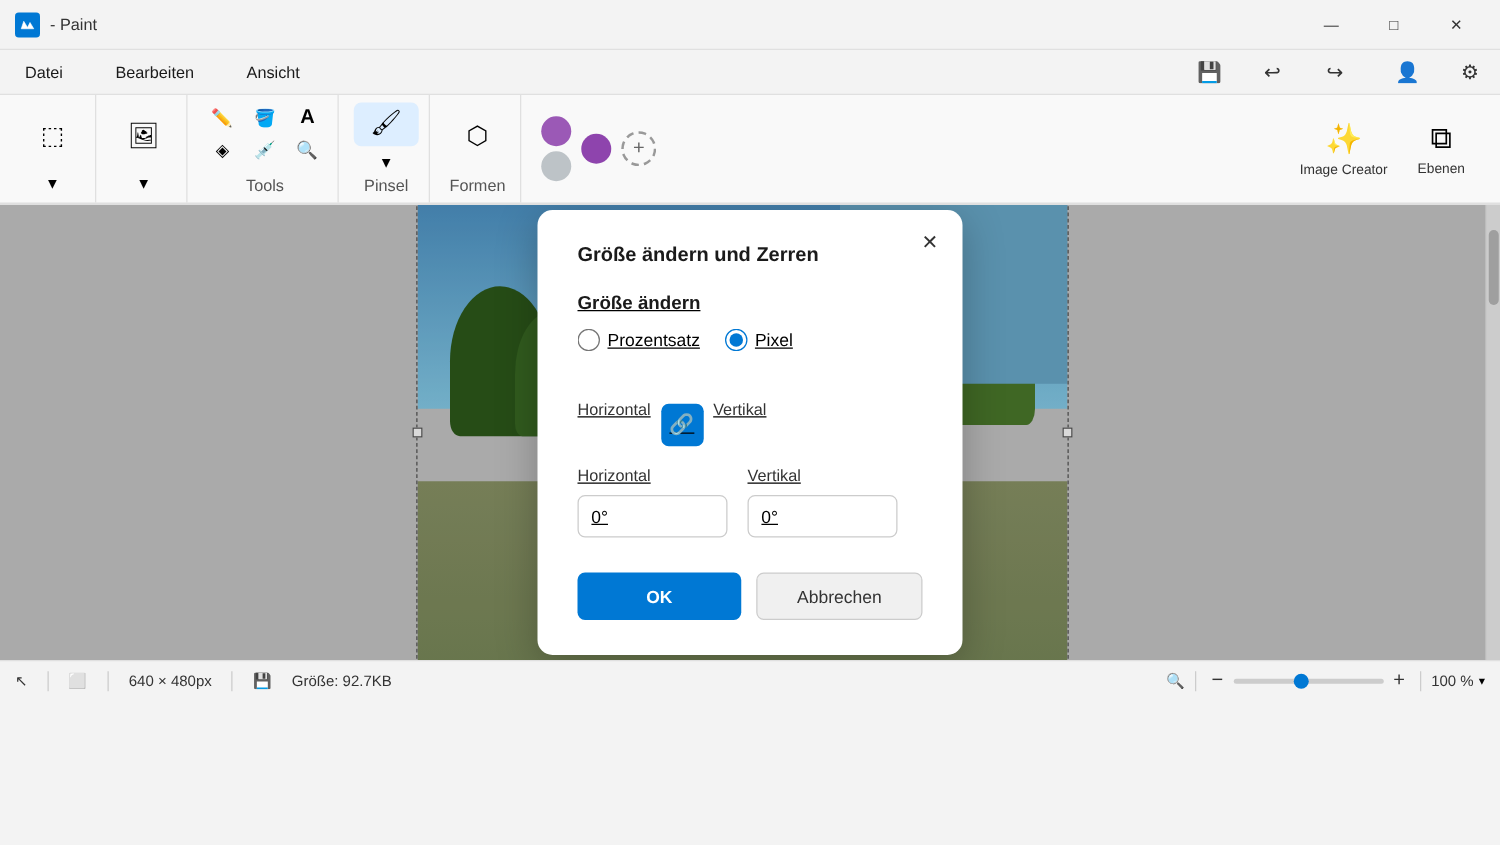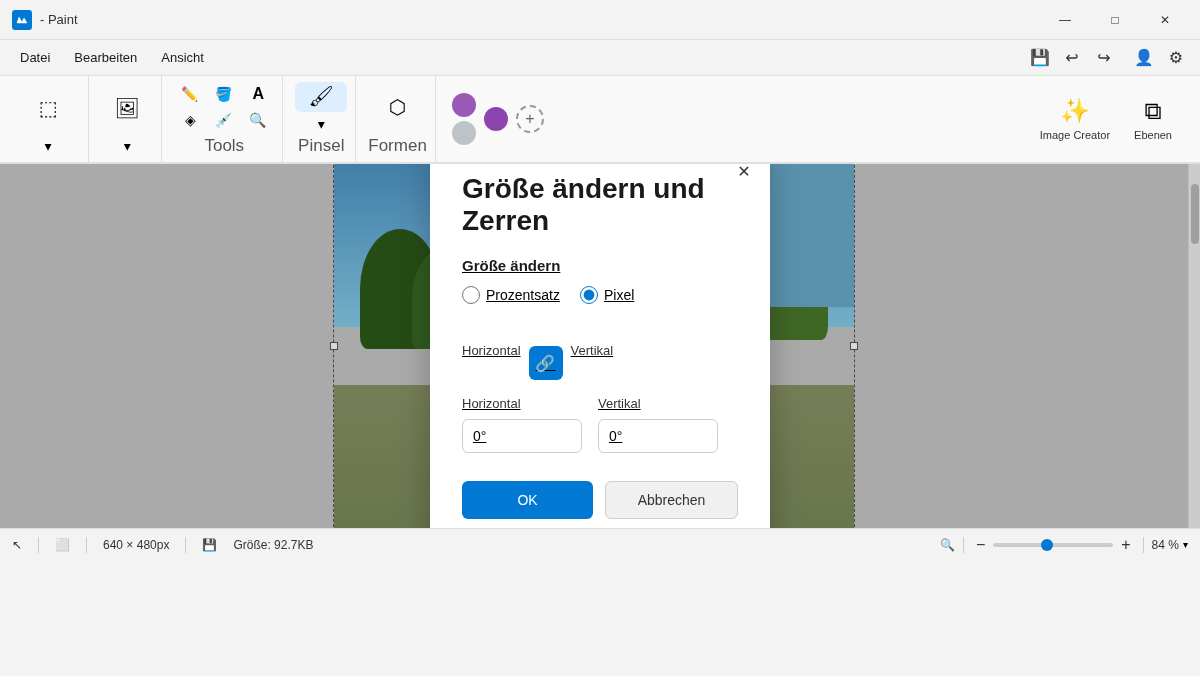--- a/index.html
+++ b/index.html
@@ -12,38 +12,38 @@
       border-bottom: 1px solid #e0e0e0;
     }
     .titlebar-left { display: flex; align-items: center; gap: 8px; }
     .titlebar-logo { width: 20px; height: 20px; background: #0078d4; border-radius: 3px; display: flex; align-items: center; justify-content: center; }
     .titlebar-right { display: flex; gap: 4px; }
     .titlebar-btn { width: 46px; height: 32px; border: none; background: transparent; cursor: pointer; display: flex; align-items: center; justify-content: center; font-size: 12px; color: #333; }
 
     
     .menubar {
       display: flex; align-items: center; background: #f3f3f3;
-      height: 36px; padding: 0 8px; border-bottom: 1px solid #e0e0e0;
+      height: 36px; padding: 0 8px; border-bottom: 1px solid #e0e0e0; gap: 18px;
     }
     .menu-item { padding: 4px 12px; font-size: 13px; cursor: pointer; border-radius: 4px; color: #1a1a1a; }
     .menu-sep { flex: 1; }
     .menu-action-btn { width: 32px; height: 32px; border: none; background: transparent; cursor: pointer; display: flex; align-items: center; justify-content: center; border-radius: 4px; font-size: 16px; color: #333; }
 
     
     .ribbon {
       display: flex; align-items: stretch; background: #f9f9f9;
       height: 88px; padding: 0 8px; border-bottom: 2px solid #e0e0e0;
       gap: 4px;
     }
     .ribbon-group {
       display: flex; flex-direction: column; align-items: center;
       border-right: 1px solid #e0e0e0; padding: 6px 8px; gap: 4px; min-width: 60px;
     }
     .ribbon-group:last-child { border-right: none; }
-    .ribbon-group-label { font-size: 17px; color: #555; margin-top: auto; }
+    .ribbon-group-label { font-size: 13px; color: #555; margin-top: auto; }
     .ribbon-btn {
       display: flex; flex-direction: column; align-items: center; justify-content: center;
       width: 52px; height: 52px; border: none; background: transparent; cursor: pointer;
       border-radius: 6px; gap: 2px;
     }
     .ribbon-btn.active { background: #ddeeff; }
     .ribbon-btn-icon { font-size: 20px; }
     .ribbon-btn-label { font-size: 10px; color: #333; }
     .ribbon-small-btn {
       width: 32px; height: 24px; border: none; background: transparent; cursor: pointer;
@@ -98,42 +98,42 @@
       background: white; border-radius: 12px; padding: 28px 32px;
       width: 340px; box-shadow: 0 8px 32px rgba(0,0,0,0.25);
       position: relative;
     }
     .dialog-close {
       position: absolute; top: 12px; right: 12px;
       width: 28px; height: 28px; border: none; background: transparent;
       cursor: pointer; border-radius: 50%; font-size: 16px; display: flex;
       align-items: center; justify-content: center; color: #333;
     }
-    .dialog-title { font-size: 28px; font-weight: 600; color: #1a1a1a; margin-bottom: 20px; }
+    .dialog-title { font-size: 16px; font-weight: 600; color: #1a1a1a; margin-bottom: 20px; }
     .dialog-section-title { font-size: 15px; font-weight: 600; color: #1a1a1a; margin-bottom: 12px; }
     .radio-group { display: flex; gap: 20px; margin-bottom: 20px; }
     .radio-label { display: flex; align-items: center; gap: 6px; font-size: 14px; cursor: pointer; }
     .radio-input { width: 18px; height: 18px; cursor: pointer; accent-color: #0078d4; }
     .field-row { display: flex; align-items: center; gap: 8px; margin-bottom: 6px; }
     .field-col { display: flex; flex-direction: column; gap: 4px; }
     .field-label { font-size: 13px; color: #333; margin-bottom: 4px; }
     .field-input {
       border: 1px solid #ccc; border-radius: 6px; padding: 8px 10px;
       font-size: 14px; width: 120px; outline: none;
     }
     .link-btn {
       width: 34px; height: 34px; background: #0078d4; border: none; border-radius: 6px;
       cursor: pointer; display: flex; align-items: center; justify-content: center; color: white; font-size: 16px;
     }
     .dialog-section { margin-bottom: 16px; text-decoration: underline; }
     .skew-inputs { display: flex; gap: 16px; }
     .dialog-buttons { display: flex; gap: 12px; margin-top: 28px; }
     .btn-ok {
       flex: 1; padding: 10px; background: #0078d4; color: white;
-      border: none; border-radius: 6px; font-size: 14px; font-weight: 400;
+      border: none; border-radius: 6px; font-size: 14px; font-weight: 700;
       cursor: pointer;
     }
     .btn-cancel {
       flex: 1; padding: 10px; background: #f0f0f0; color: #333;
       border: 1px solid #ccc; border-radius: 6px; font-size: 14px;
       cursor: pointer;
     }
 
     
     .app { display: flex; flex-direction: column; height: 560px; }
@@ -393,18 +393,18 @@
       <div class="statusbar-sep"></div>
       <div class="zoom-control">
         <span style="cursor:pointer;font-size:16px;padding:0 4px;">−</span>
         <div class="zoom-slider-h">
           <div class="zoom-thumb-h"></div>
         </div>
         <span style="cursor:pointer;font-size:16px;padding:0 4px;">+</span>
       </div>
       <div class="statusbar-sep"></div>
       <div style="display:flex;align-items:center;gap:4px;">
-        <span>84 %</span>
+        <span>100 %</span>
         <button style="background:transparent;border:none;cursor:pointer;font-size:10px;">▾</button>
       </div>
     </div>
   </div>
 </div>
 
 </body></html>

